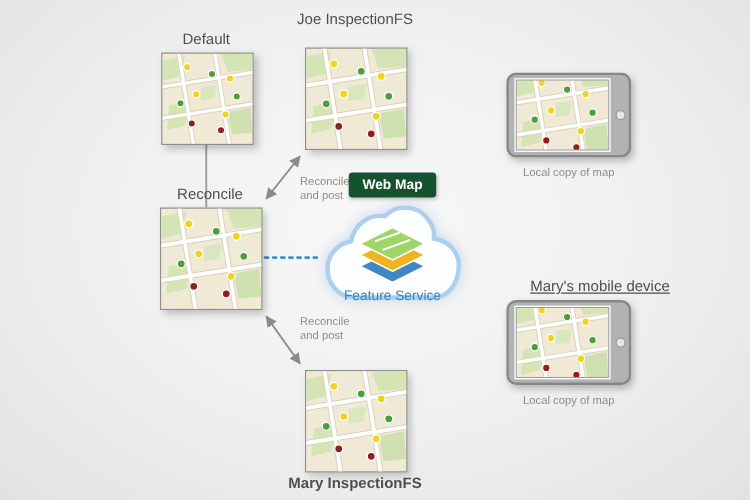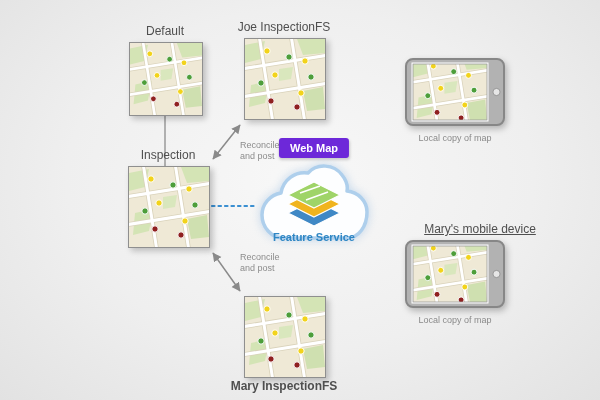--- a/index.html
+++ b/index.html
@@ -20,29 +20,29 @@
   .map{
     position:absolute;border:1px solid #8f8f8f;background:#efe9d6;
     box-shadow:3px 3px 6px rgba(0,0,0,.22);
   }
   .map svg{display:block;width:100%;height:100%;}
   .edge-label{
     position:absolute;width:48px;font-size:9px;line-height:1.25;color:#8c8c8c;margin-left:14px;
   }
   .webmap-btn{
     position:absolute;left:314px;top:138px;transform:translateX(-50%);
-    background:#6d28d9;color:#ffffff;font-size:11px;font-weight:700;
+    background:#14532d;color:#ffffff;font-size:11px;font-weight:700;
     padding:4px 11px;border-radius:3px;white-space:nowrap;
     box-shadow:1px 2px 3px rgba(0,0,0,.18);
   }
   .cloud-wrap{position:absolute;left:252px;top:156px;width:124px;height:100px;
     filter:drop-shadow(0 0 5px rgba(130,175,220,.45));}
   .fs-label{
     position:absolute;left:314px;top:231px;transform:translateX(-50%);
-    color:#2e86c4;font-size:11px;font-weight:700;white-space:nowrap;
+    color:#2e86c4;font-size:11px;font-weight:400;white-space:nowrap;
   }
   .device{position:absolute;width:100px;height:68px;filter:drop-shadow(2px 3px 3px rgba(0,0,0,.25));}
   .connectors{position:absolute;left:0;top:0;pointer-events:none;}
   .defs-hidden{position:absolute;width:0;height:0;overflow:hidden;}
 </style>
 </head>
 <body>
 
 <div class="canvas">
 
@@ -94,28 +94,28 @@
     <line x1="212" y1="206" x2="256" y2="206" stroke="#3a8fd1" stroke-width="2.2" stroke-dasharray="2.5 4" stroke-linecap="round"></line>
   </svg>
 
   <div class="center-label" style="left:165px;top:24px;">Default</div>
   <div class="map" style="left:129px;top:42px;width:72px;height:72px;">
     <svg viewBox="0 0 80 80">
         <use href="#mapart"></use>
       </svg>
   </div>
 
-  <div class="center-label" style="left:284px;top:20px;">Joe InspectionFS</div>
+  <div class="center-label" style="left:284px;top:8px;">Joe InspectionFS</div>
   <div class="map" style="left:244px;top:38px;width:80px;height:80px;">
     <svg viewBox="0 0 80 80">
         <use href="#mapart"></use>
       </svg>
   </div>
 
-  <div class="center-label" style="left:168px;top:148px;">Inspection</div>
+  <div class="center-label" style="left:168px;top:148px;">Reconcile</div>
   <div class="map" style="left:128px;top:166px;width:80px;height:80px;">
     <svg viewBox="0 0 80 80">
         <use href="#mapart"></use>
       </svg>
   </div>
 
   <div class="map" style="left:244px;top:296px;width:80px;height:80px;">
     <svg viewBox="0 0 80 80">
         <use href="#mapart"></use>
       </svg>

